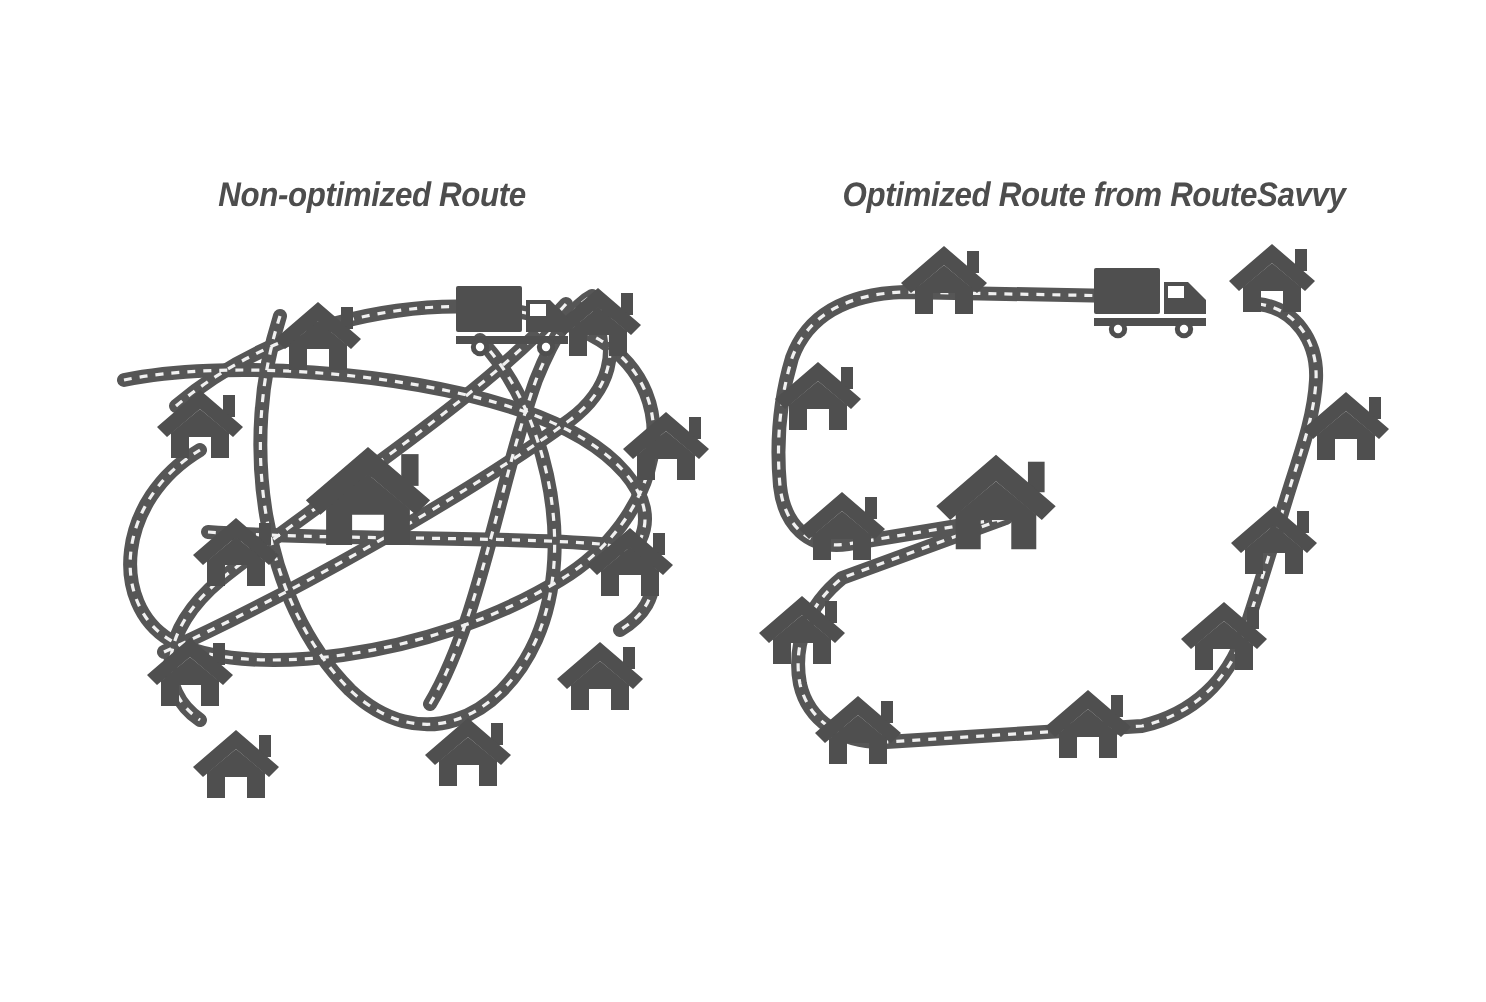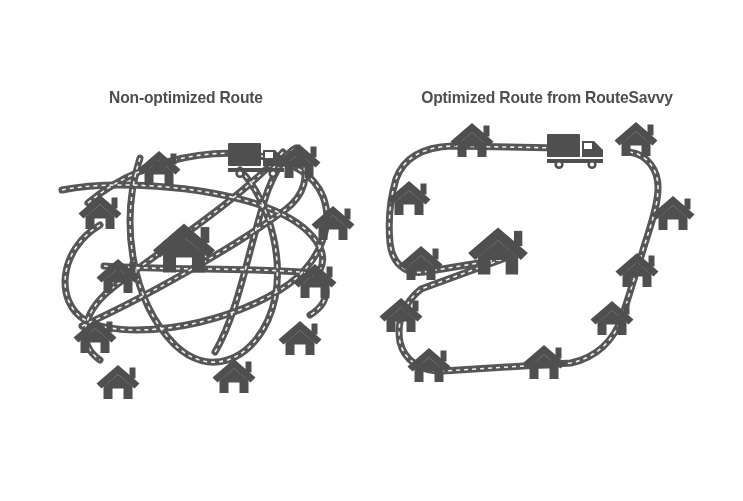--- a/index.html
+++ b/index.html
@@ -13,20 +13,21 @@
     height: 501px;
     font-family: "Liberation Sans", sans-serif;
     overflow: hidden;
     position: relative;
   }
   #stage {
     position: relative;
     width: 743px;
     height: 501px;
     background: #ffffff;
+    font-style: italic;
   }
   .panel {
     position: absolute;
     top: 0;
     height: 501px;
   }
   #panel-left  { left: 0px;   width: 372px; }
   #panel-right { left: 361px; width: 372px; }
 
   .panel-title {

